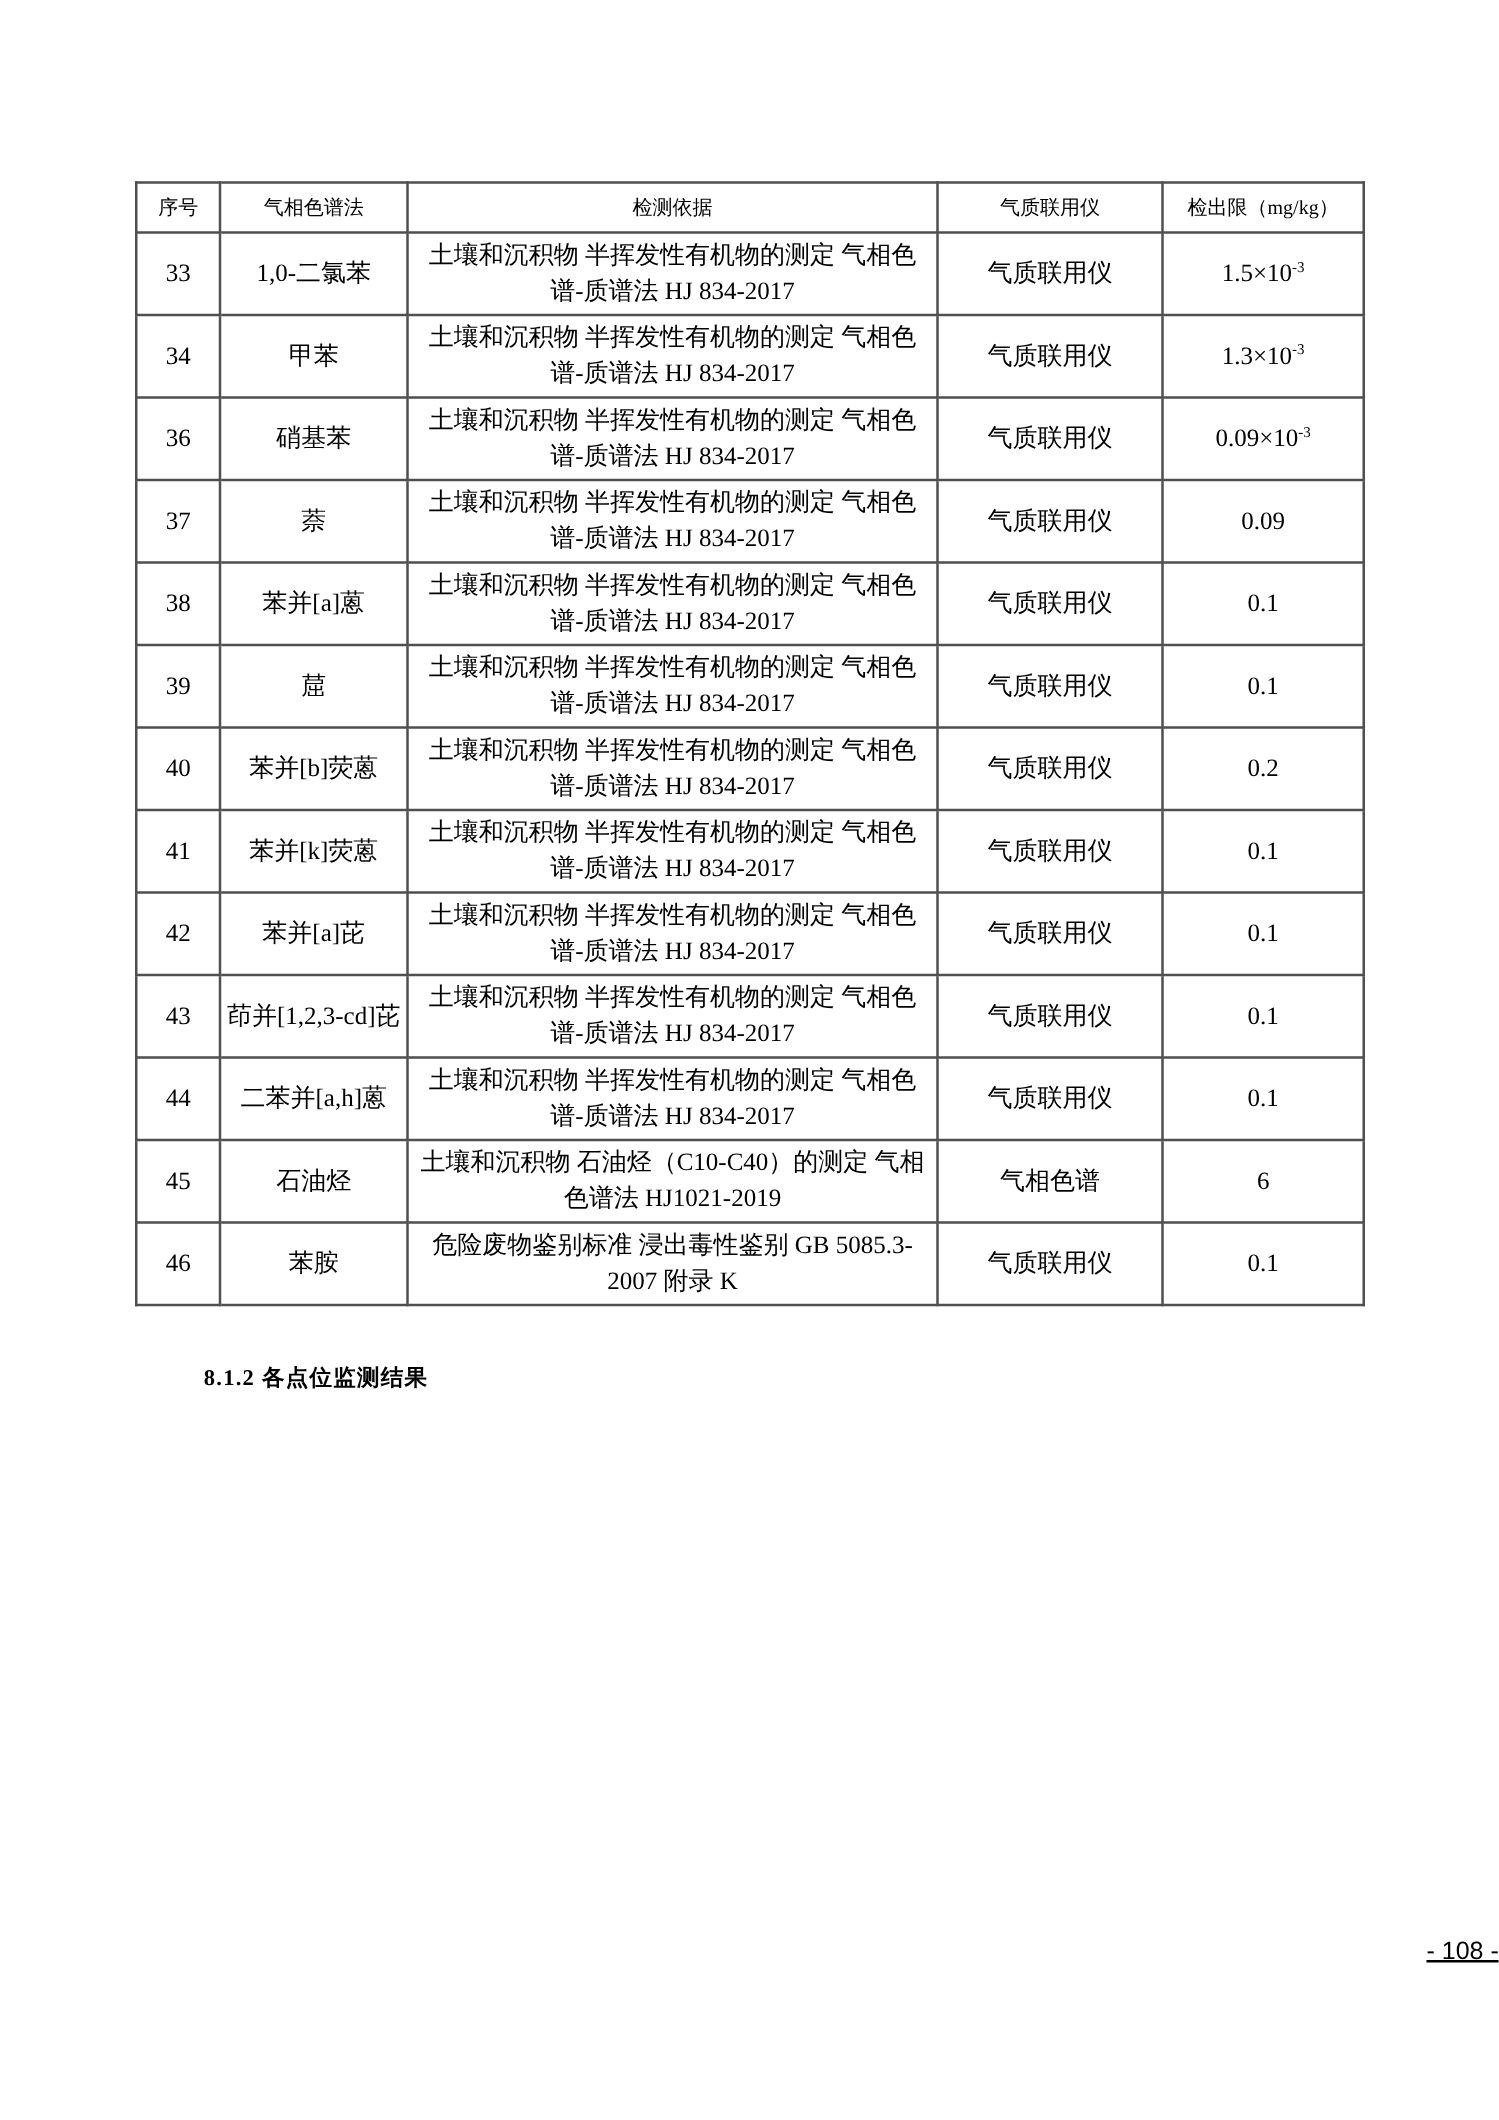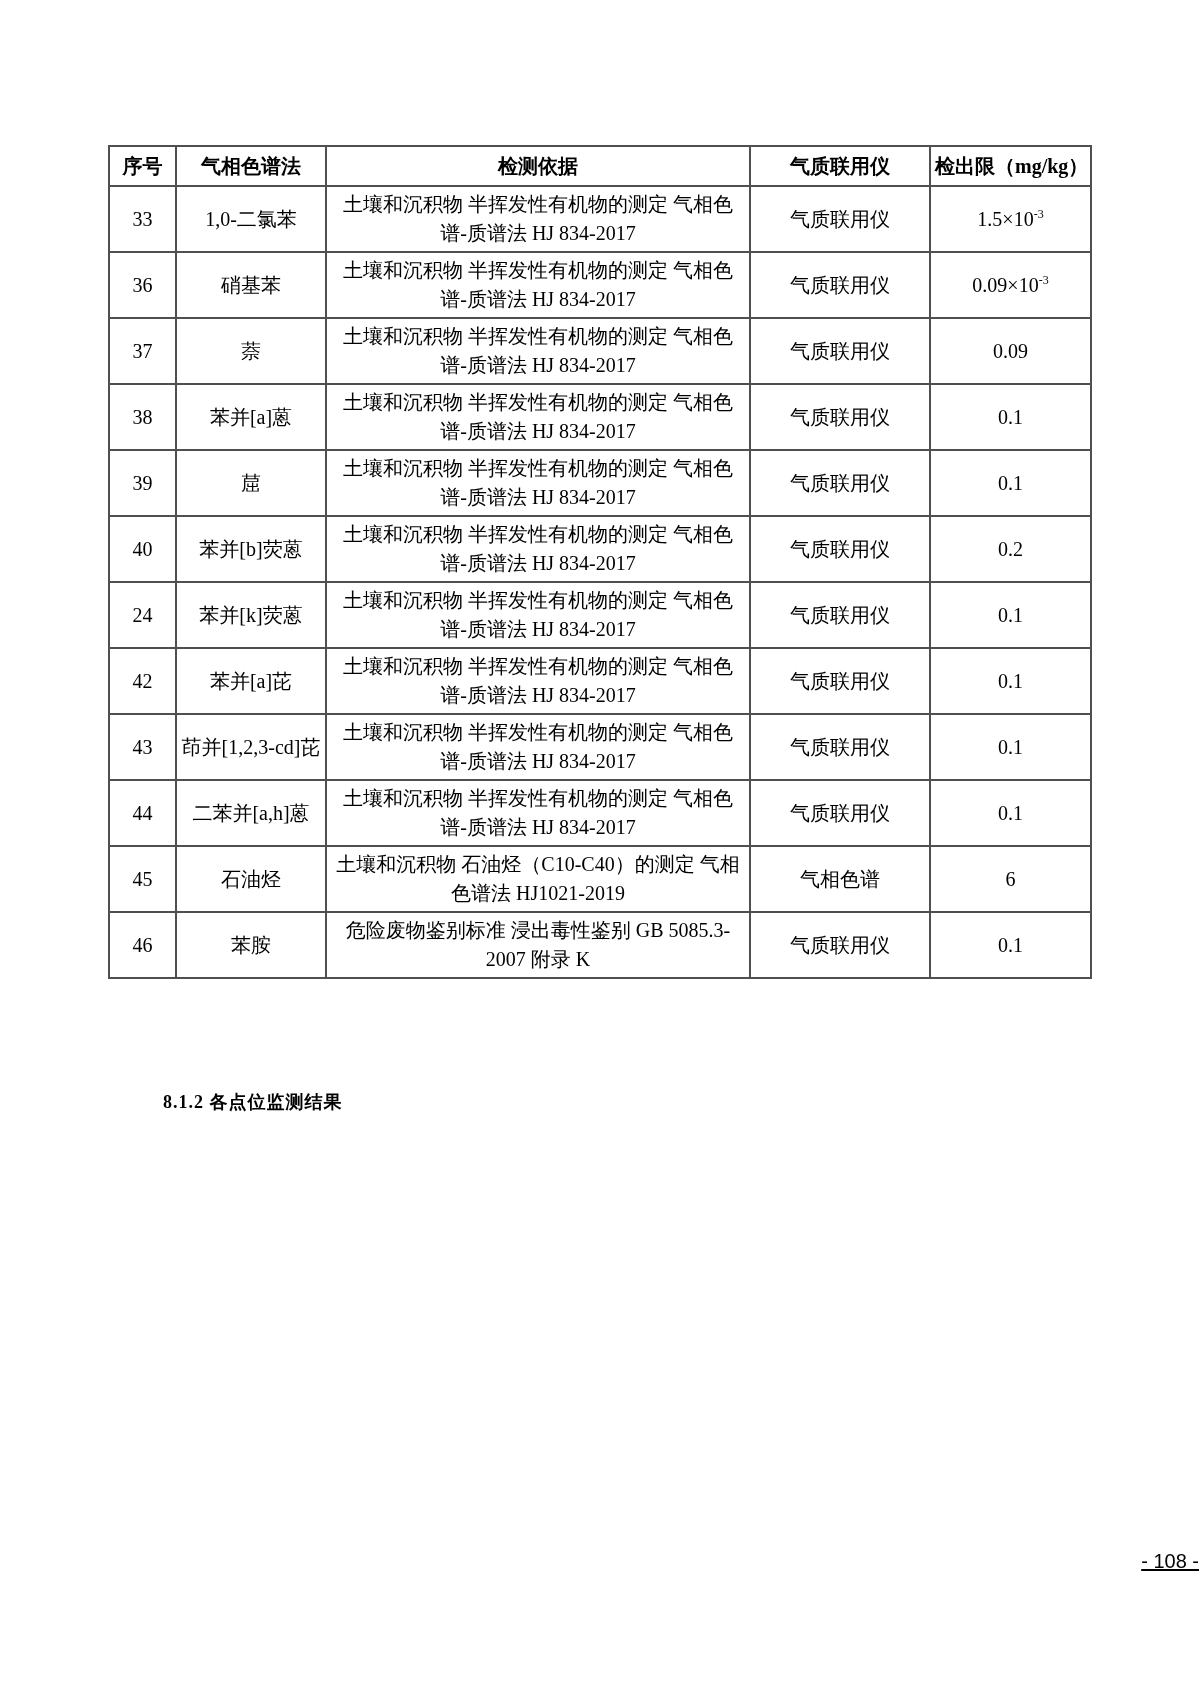--- a/index.html
+++ b/index.html
@@ -18,22 +18,22 @@
   }
   .det-table th, .det-table td {
     border:2px solid #4f4f4f;
     text-align:center;
     vertical-align:middle;
     padding:2px 4px;
     overflow:hidden;
   }
   .det-table thead th {
     height:34px;
-    font-weight:bold;
-    font-size:20px;
+    font-weight:normal;
+    font-size:16px;
     white-space:nowrap;
     border-radius:15px;
   }
   .det-table tbody td {
     height:60px;
     font-size:20px;
     line-height:1.45;
   }
   .det-table td.basis { padding:2px 7px; }
   .det-table sup { font-size:12px; line-height:0; }
@@ -78,20 +78,27 @@
     </thead>
     <tbody>
         <tr>
           <td>33</td>
           <td>1,0-二氯苯</td>
           <td class="basis">土壤和沉积物 半挥发性有机物的测定 气相色谱-质谱法 HJ 834-2017</td>
           <td>气质联用仪</td>
           <td>1.5×10<sup>-3</sup></td>
         </tr>
         <tr>
+          <td>34</td>
+          <td>甲苯</td>
+          <td class="basis">土壤和沉积物 半挥发性有机物的测定 气相色谱-质谱法 HJ 834-2017</td>
+          <td>气质联用仪</td>
+          <td>1.3×10<sup>-3</sup></td>
+        </tr>
+        <tr>
           <td>36</td>
           <td>硝基苯</td>
           <td class="basis">土壤和沉积物 半挥发性有机物的测定 气相色谱-质谱法 HJ 834-2017</td>
           <td>气质联用仪</td>
           <td>0.09×10<sup>-3</sup></td>
         </tr>
         <tr>
           <td>37</td>
           <td>萘</td>
           <td class="basis">土壤和沉积物 半挥发性有机物的测定 气相色谱-质谱法 HJ 834-2017</td>
@@ -113,21 +120,21 @@
           <td>0.1</td>
         </tr>
         <tr>
           <td>40</td>
           <td>苯并[b]荧蒽</td>
           <td class="basis">土壤和沉积物 半挥发性有机物的测定 气相色谱-质谱法 HJ 834-2017</td>
           <td>气质联用仪</td>
           <td>0.2</td>
         </tr>
         <tr>
-          <td>24</td>
+          <td>41</td>
           <td>苯并[k]荧蒽</td>
           <td class="basis">土壤和沉积物 半挥发性有机物的测定 气相色谱-质谱法 HJ 834-2017</td>
           <td>气质联用仪</td>
           <td>0.1</td>
         </tr>
         <tr>
           <td>42</td>
           <td>苯并[a]芘</td>
           <td class="basis">土壤和沉积物 半挥发性有机物的测定 气相色谱-质谱法 HJ 834-2017</td>
           <td>气质联用仪</td>

